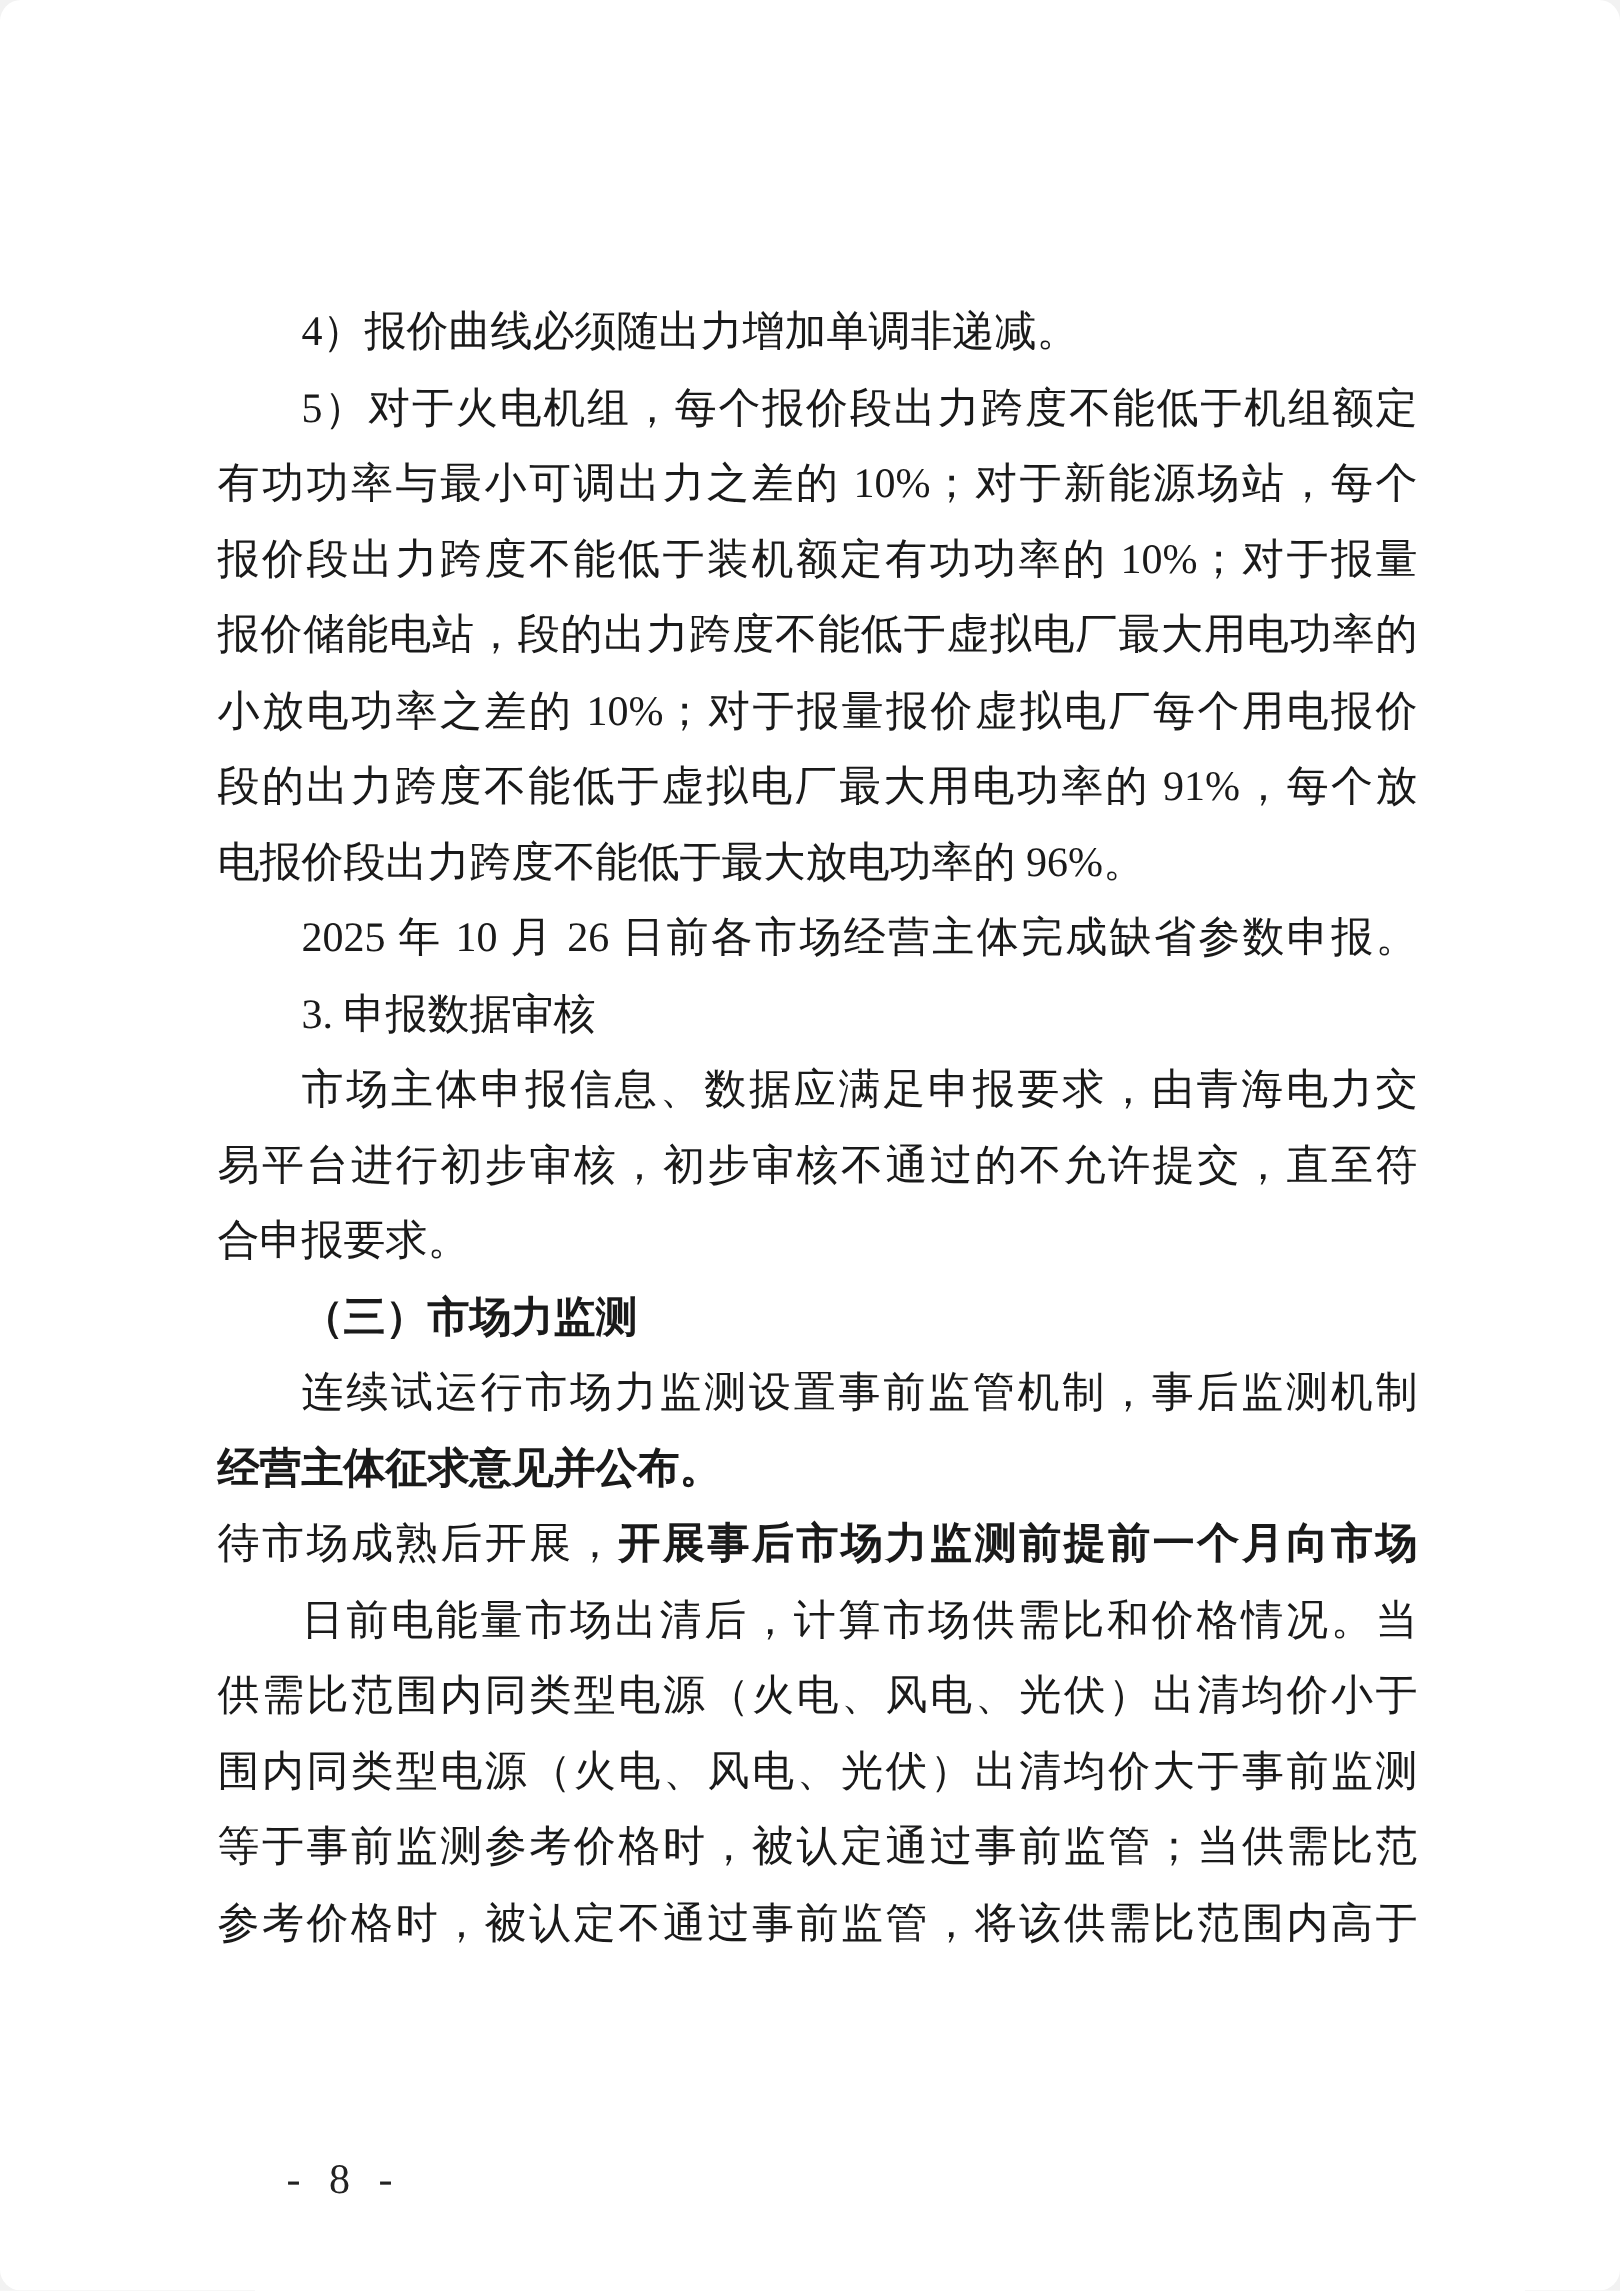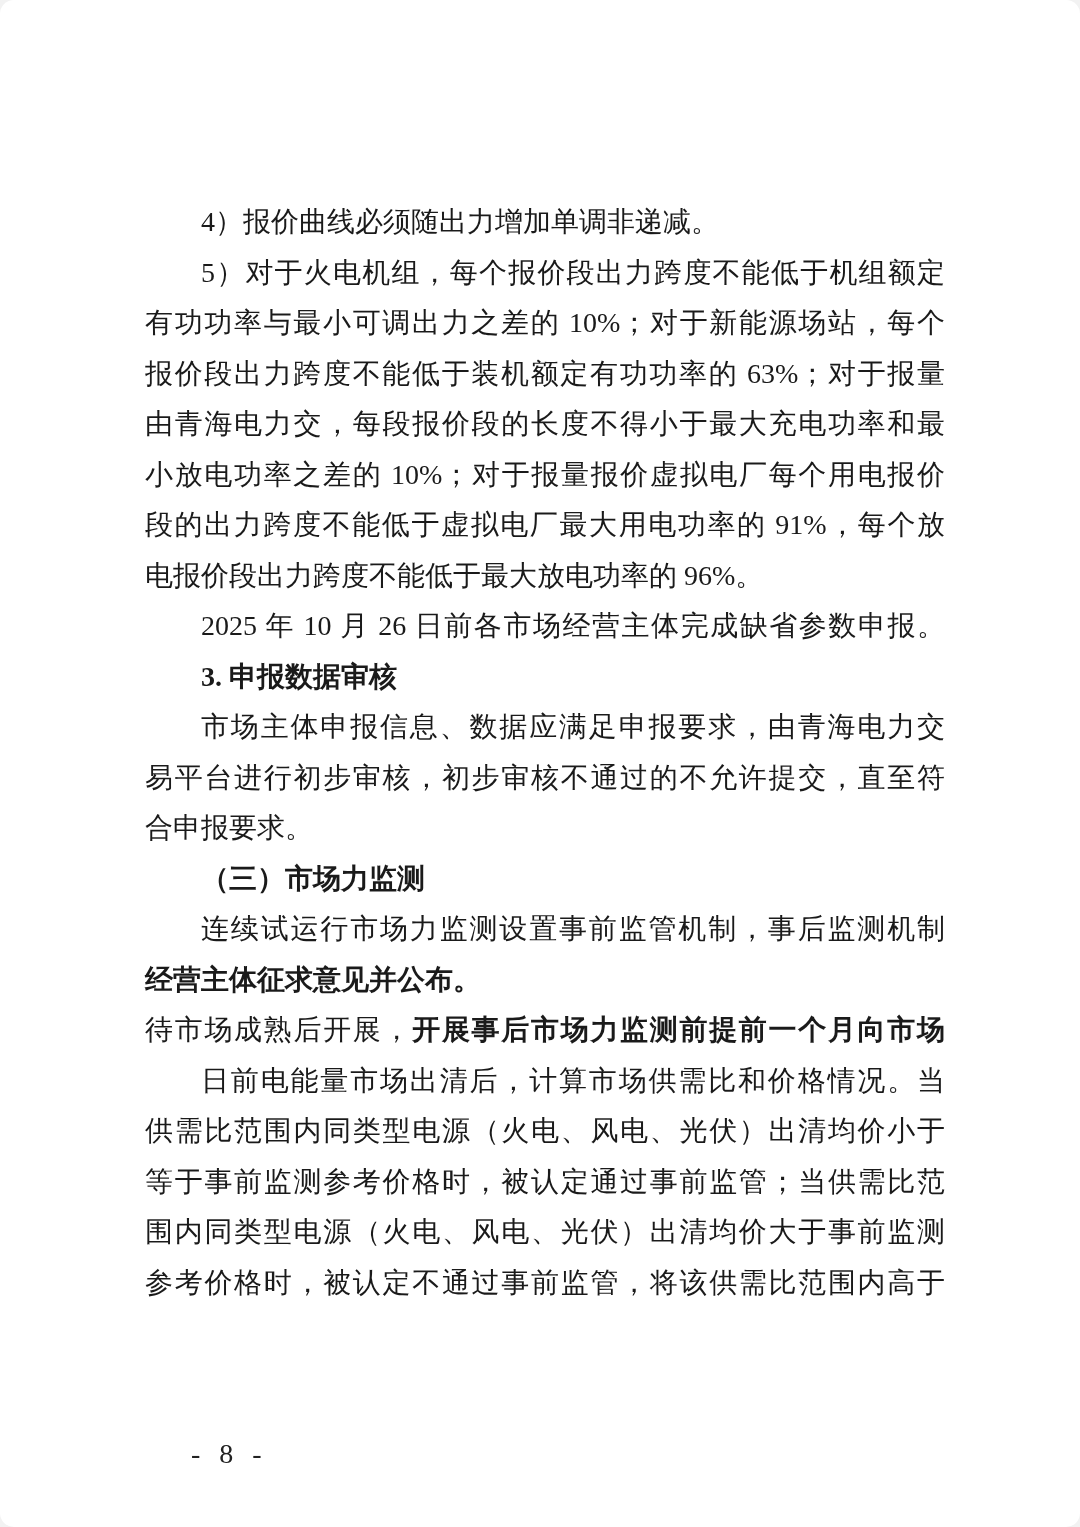--- a/index.html
+++ b/index.html
@@ -27,21 +27,21 @@
     text-align: left;
     white-space: normal;
   }
   .line.justify {
     text-align: justify;
     text-align-last: justify;
     text-justify: inter-character;
   }
   .line.indent { text-indent: 2em; }
   .run.bold { font-weight: 700; }
-  section[data-name="heading"] .run { font-weight: 700; text-align: right; }
+  section[data-name="heading"] .run { font-weight: 400; text-align: right; }
   section[data-name="subheading"] .run { font-weight: 700; }
   .page-footer {
     position: absolute;
     left: 191px;
     top: 1438px;
     font-size: 28px;
     line-height: 32px;
     letter-spacing: 6px;
     color: #222222;
   }
@@ -50,22 +50,22 @@
 <body>
 
 <div class="page" data-name="document-page">
   <main class="doc-body" data-name="document-body">
       <section data-name="paragraph">
         <div class="line indent" data-name="text-line"><span class="run" data-name="text-run">4）报价曲线必须随出力增加单调非递减。</span></div>
       </section>
       <section data-name="paragraph">
         <div class="line indent justify" data-name="text-line"><span class="run" data-name="text-run">5）对于火电机组，每个报价段出力跨度不能低于机组额定</span></div>
         <div class="line justify" data-name="text-line"><span class="run" data-name="text-run">有功功率与最小可调出力之差的 10%；对于新能源场站，每个</span></div>
-        <div class="line justify" data-name="text-line"><span class="run" data-name="text-run">报价段出力跨度不能低于装机额定有功功率的 63%；对于报量</span></div>
-        <div class="line justify" data-name="text-line"><span class="run" data-name="text-run">由青海电力交，每段报价段的长度不得小于最大充电功率和最</span></div>
+        <div class="line justify" data-name="text-line"><span class="run" data-name="text-run">报价段出力跨度不能低于装机额定有功功率的 10%；对于报量</span></div>
+        <div class="line justify" data-name="text-line"><span class="run" data-name="text-run">报价储能电站，段的出力跨度不能低于虚拟电厂最大用电功率的</span></div>
         <div class="line justify" data-name="text-line"><span class="run" data-name="text-run">小放电功率之差的 10%；对于报量报价虚拟电厂每个用电报价</span></div>
         <div class="line justify" data-name="text-line"><span class="run" data-name="text-run">段的出力跨度不能低于虚拟电厂最大用电功率的 91%，每个放</span></div>
         <div class="line" data-name="text-line"><span class="run" data-name="text-run">电报价段出力跨度不能低于最大放电功率的 96%。</span></div>
       </section>
       <section data-name="paragraph">
         <div class="line indent justify" data-name="text-line"><span class="run" data-name="text-run">2025 年 10 月 26 日前各市场经营主体完成缺省参数申报。</span></div>
       </section>
       <section data-name="heading">
         <div class="line indent" data-name="heading-line"><span class="run bold" data-name="bold-text-run">3. 申报数据审核</span></div>
       </section>
@@ -78,19 +78,19 @@
         <div class="line indent" data-name="heading-line"><span class="run" data-name="text-run">（三）市场力监测</span></div>
       </section>
       <section data-name="paragraph">
         <div class="line indent justify" data-name="text-line"><span class="run" data-name="text-run">连续试运行市场力监测设置事前监管机制，事后监测机制</span></div>
         <div class="line" data-name="text-line"><span class="run bold" data-name="bold-text-run">经营主体征求意见并公布。</span></div>
         <div class="line justify" data-name="text-line"><span class="run" data-name="text-run">待市场成熟后开展，</span><span class="run bold" data-name="bold-text-run">开展事后市场力监测前提前一个月向市场</span></div>
       </section>
       <section data-name="paragraph">
         <div class="line indent justify" data-name="text-line"><span class="run" data-name="text-run">日前电能量市场出清后，计算市场供需比和价格情况。当</span></div>
         <div class="line justify" data-name="text-line"><span class="run" data-name="text-run">供需比范围内同类型电源（火电、风电、光伏）出清均价小于</span></div>
+        <div class="line justify" data-name="text-line"><span class="run" data-name="text-run">围内同类型电源（火电、风电、光伏）出清均价大于事前监测</span></div>
         <div class="line justify" data-name="text-line"><span class="run" data-name="text-run">等于事前监测参考价格时，被认定通过事前监管；当供需比范</span></div>
-        <div class="line justify" data-name="text-line"><span class="run" data-name="text-run">围内同类型电源（火电、风电、光伏）出清均价大于事前监测</span></div>
         <div class="line justify" data-name="text-line"><span class="run" data-name="text-run">参考价格时，被认定不通过事前监管，将该供需比范围内高于</span></div>
       </section>
     </main>
   <div class="page-footer" data-name="page-number">- 8 -</div>
 </div>
 
 </body></html>

